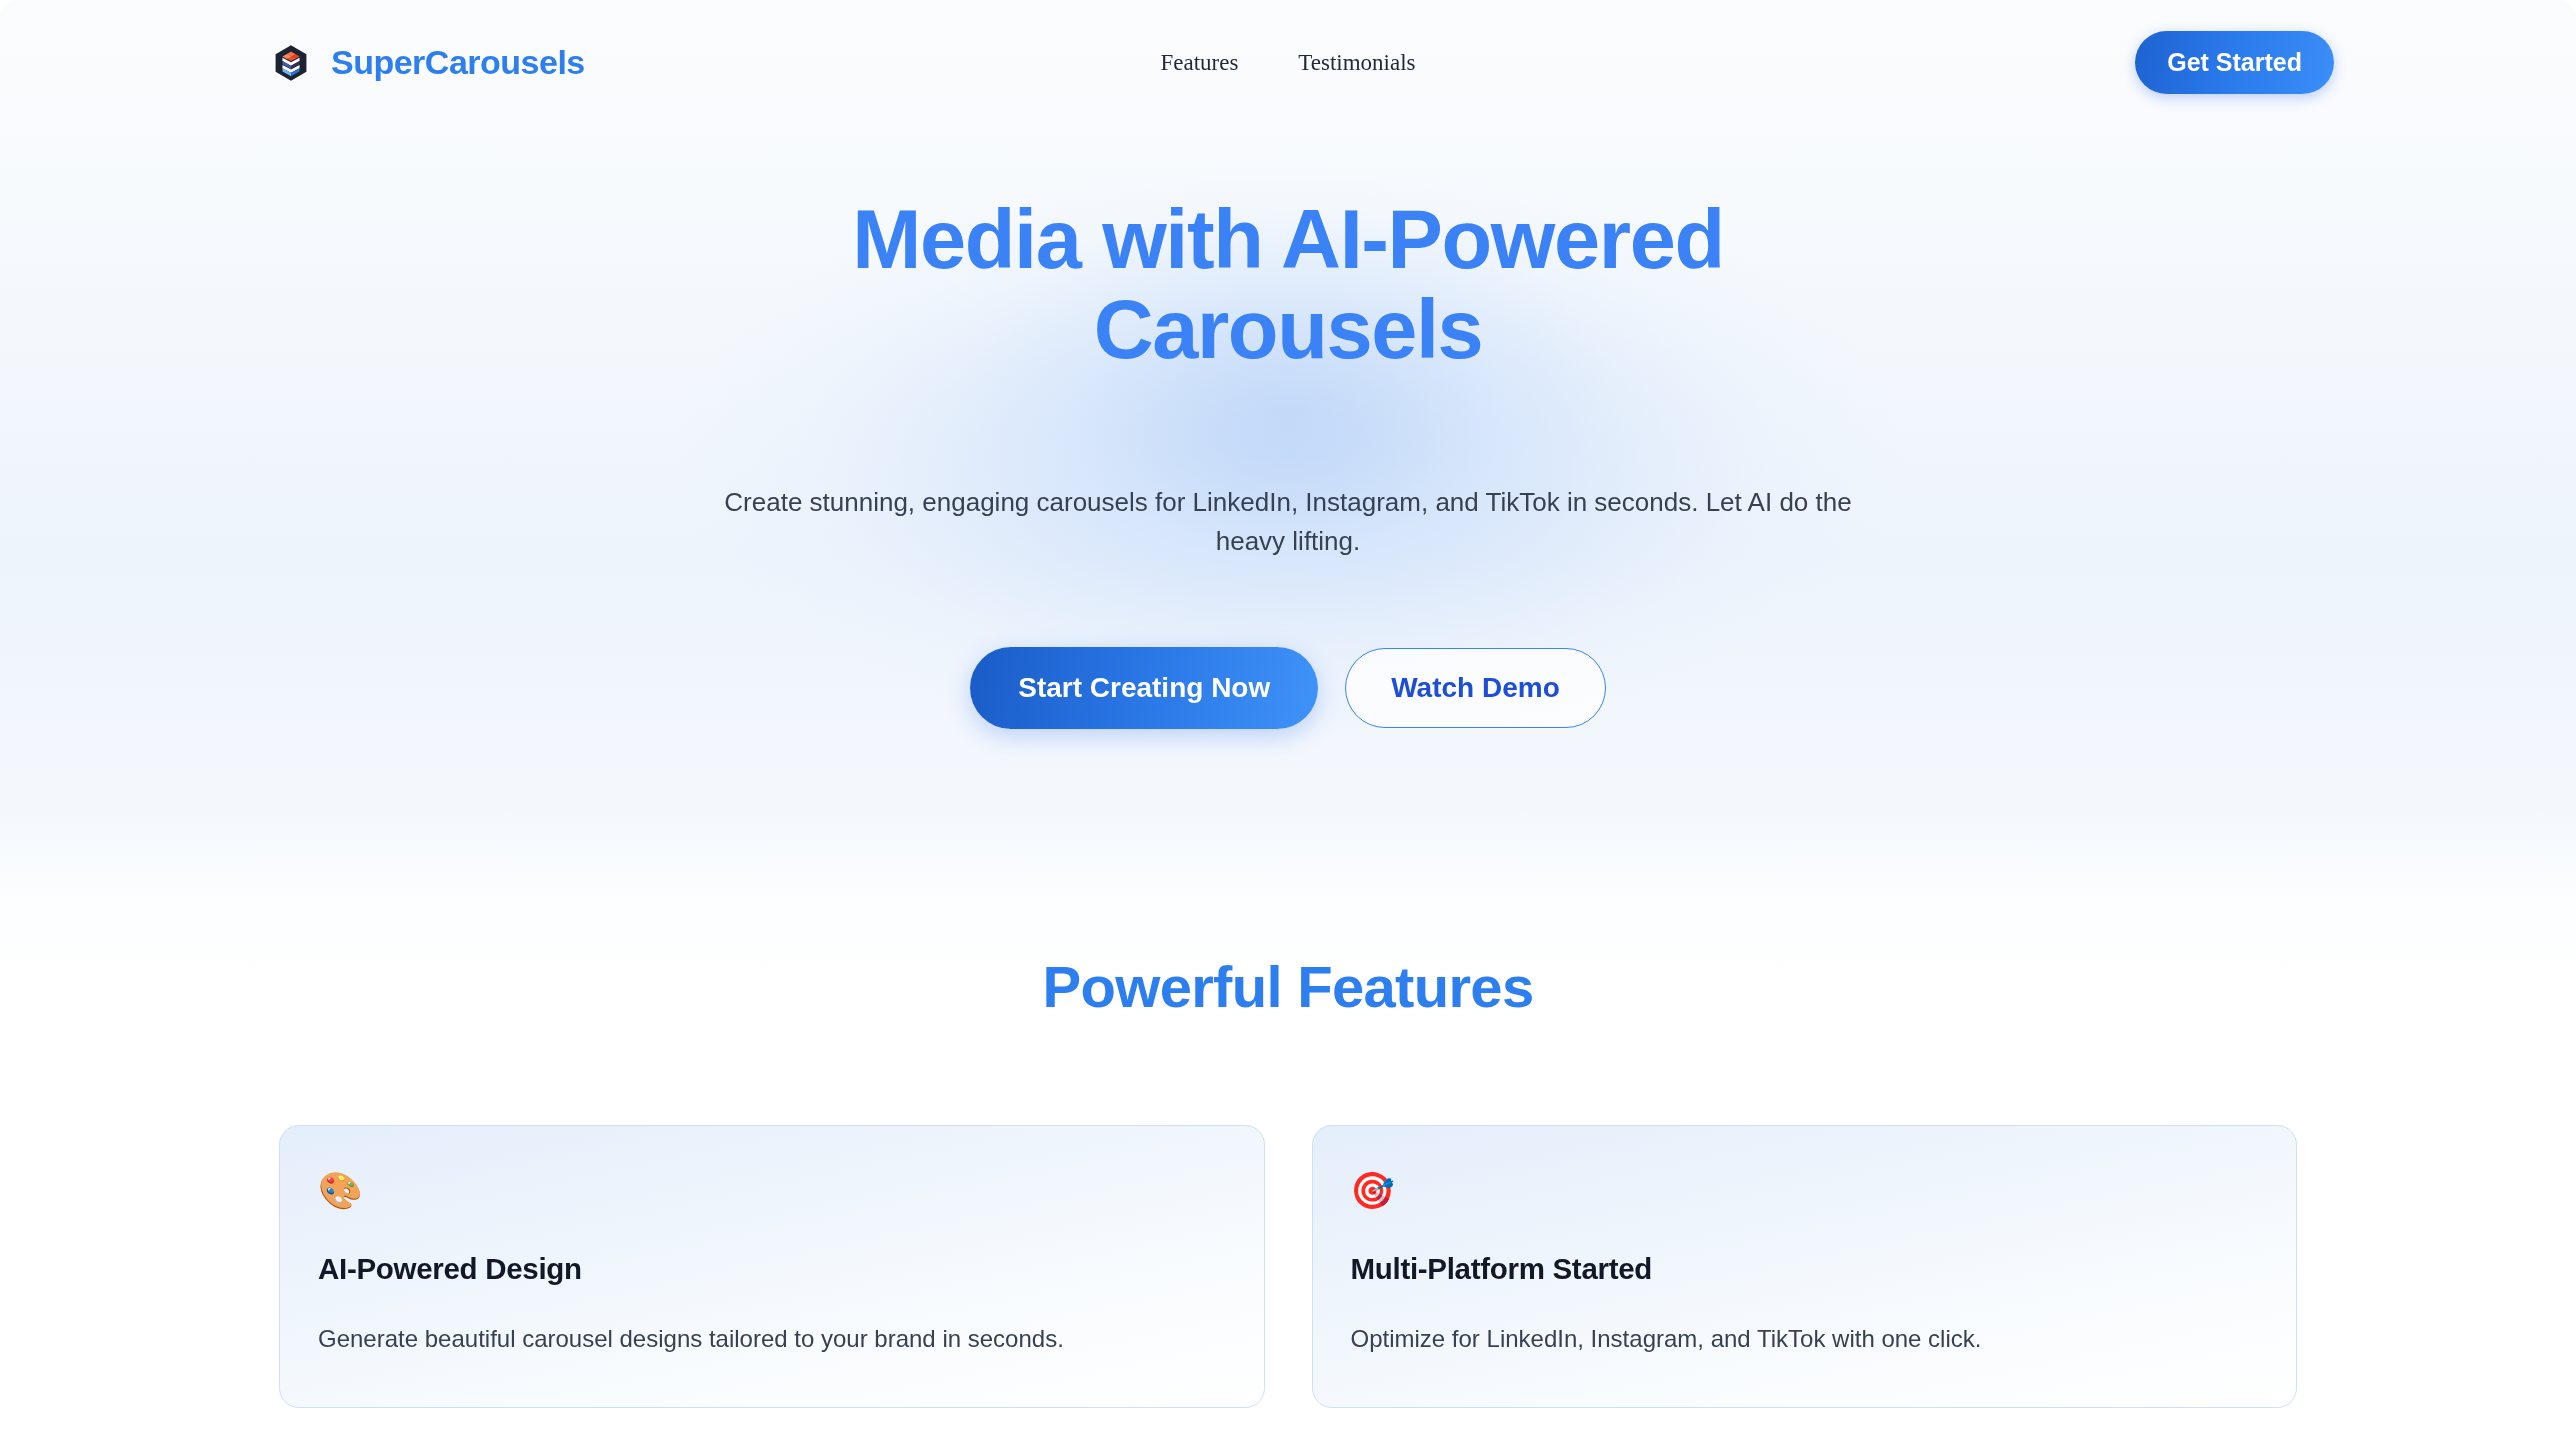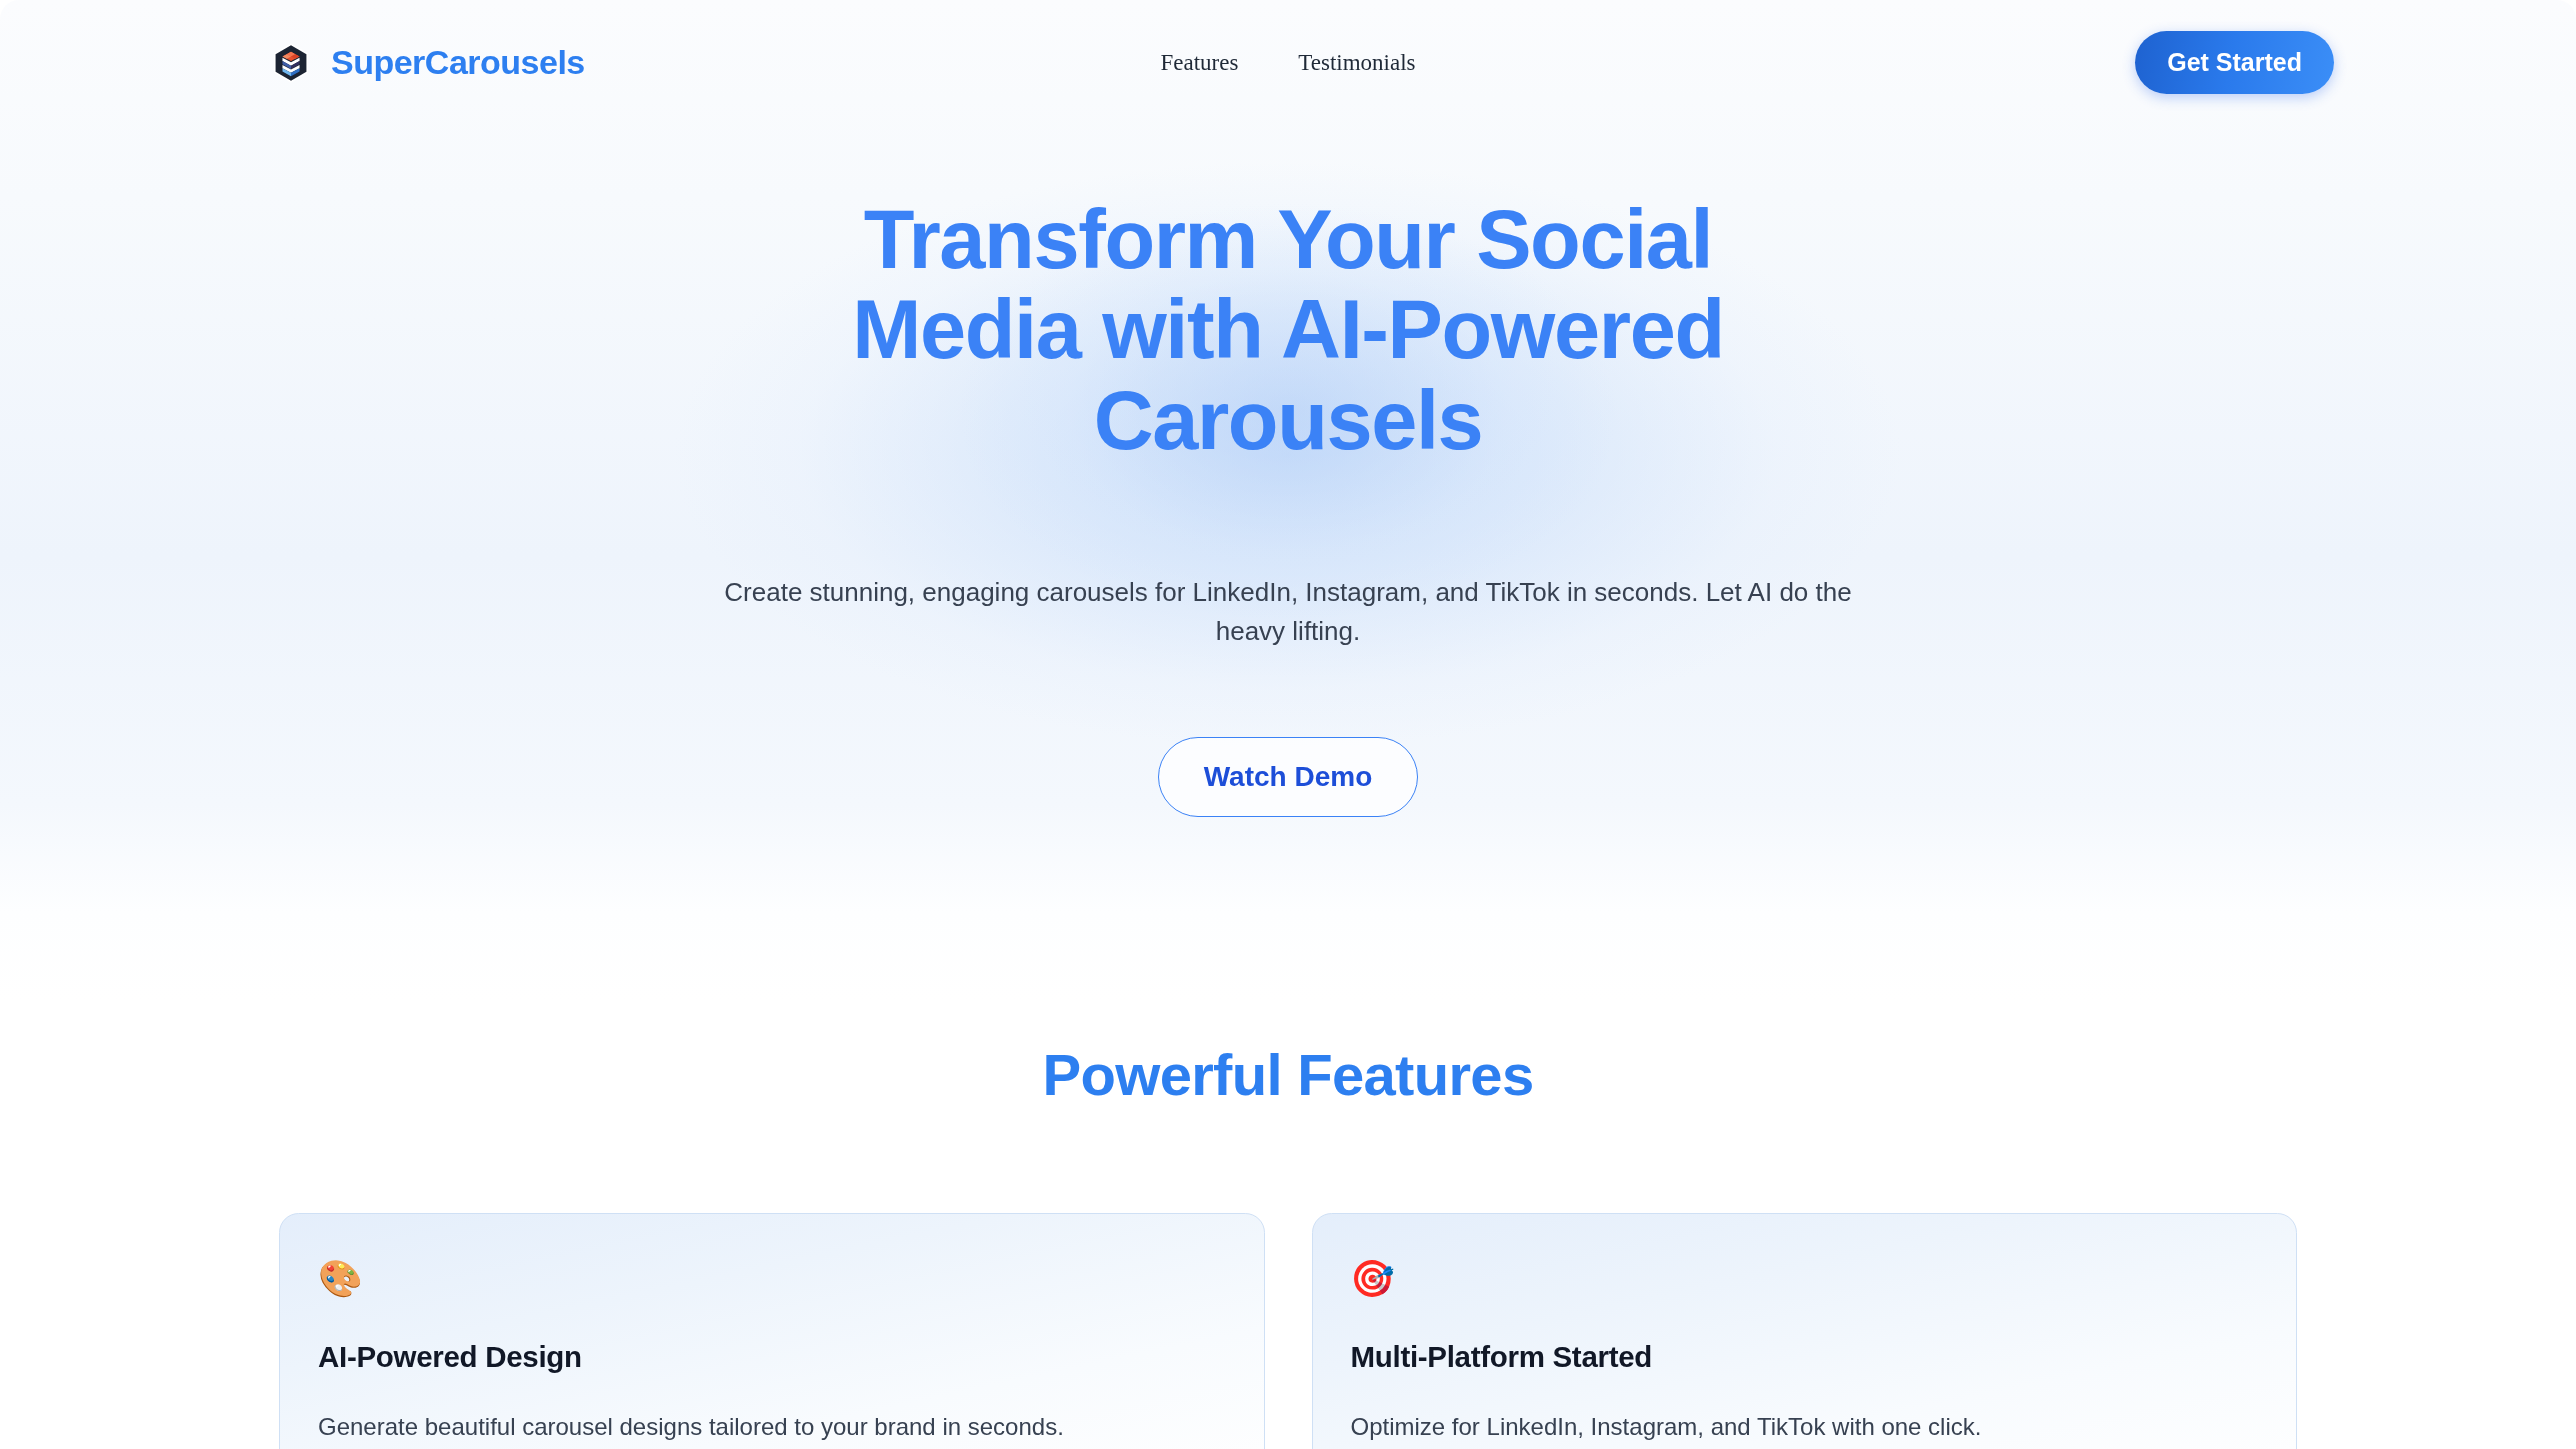--- a/index.html
+++ b/index.html
@@ -293,28 +293,28 @@
     <nav class="nav">
       <a class="nav-link">Features</a>
       <a class="nav-link">Testimonials</a>
     </nav>
 
     <button class="btn-get-started">Get Started</button>
   </header>
 
   <section class="hero">
     <h1 class="hero-title">
-      <span style="display: block;">Transform Your Social</span>
       <span style="display: block;">Media with AI-Powered</span>
       <span style="display: block;">Carousels</span>
     </h1>
 
     <p class="hero-sub">Create stunning, engaging carousels for LinkedIn, Instagram, and TikTok in seconds. Let AI do the heavy lifting.</p>
 
     <div class="hero-actions">
+      <button class="btn-primary">Start Creating Now</button>
       <button class="btn-secondary">Watch Demo</button>
     </div>
   </section>
 
   <section class="features">
     <h2 class="features-title">Powerful Features</h2>
 
     <div class="cards">
 
       <div class="card">

